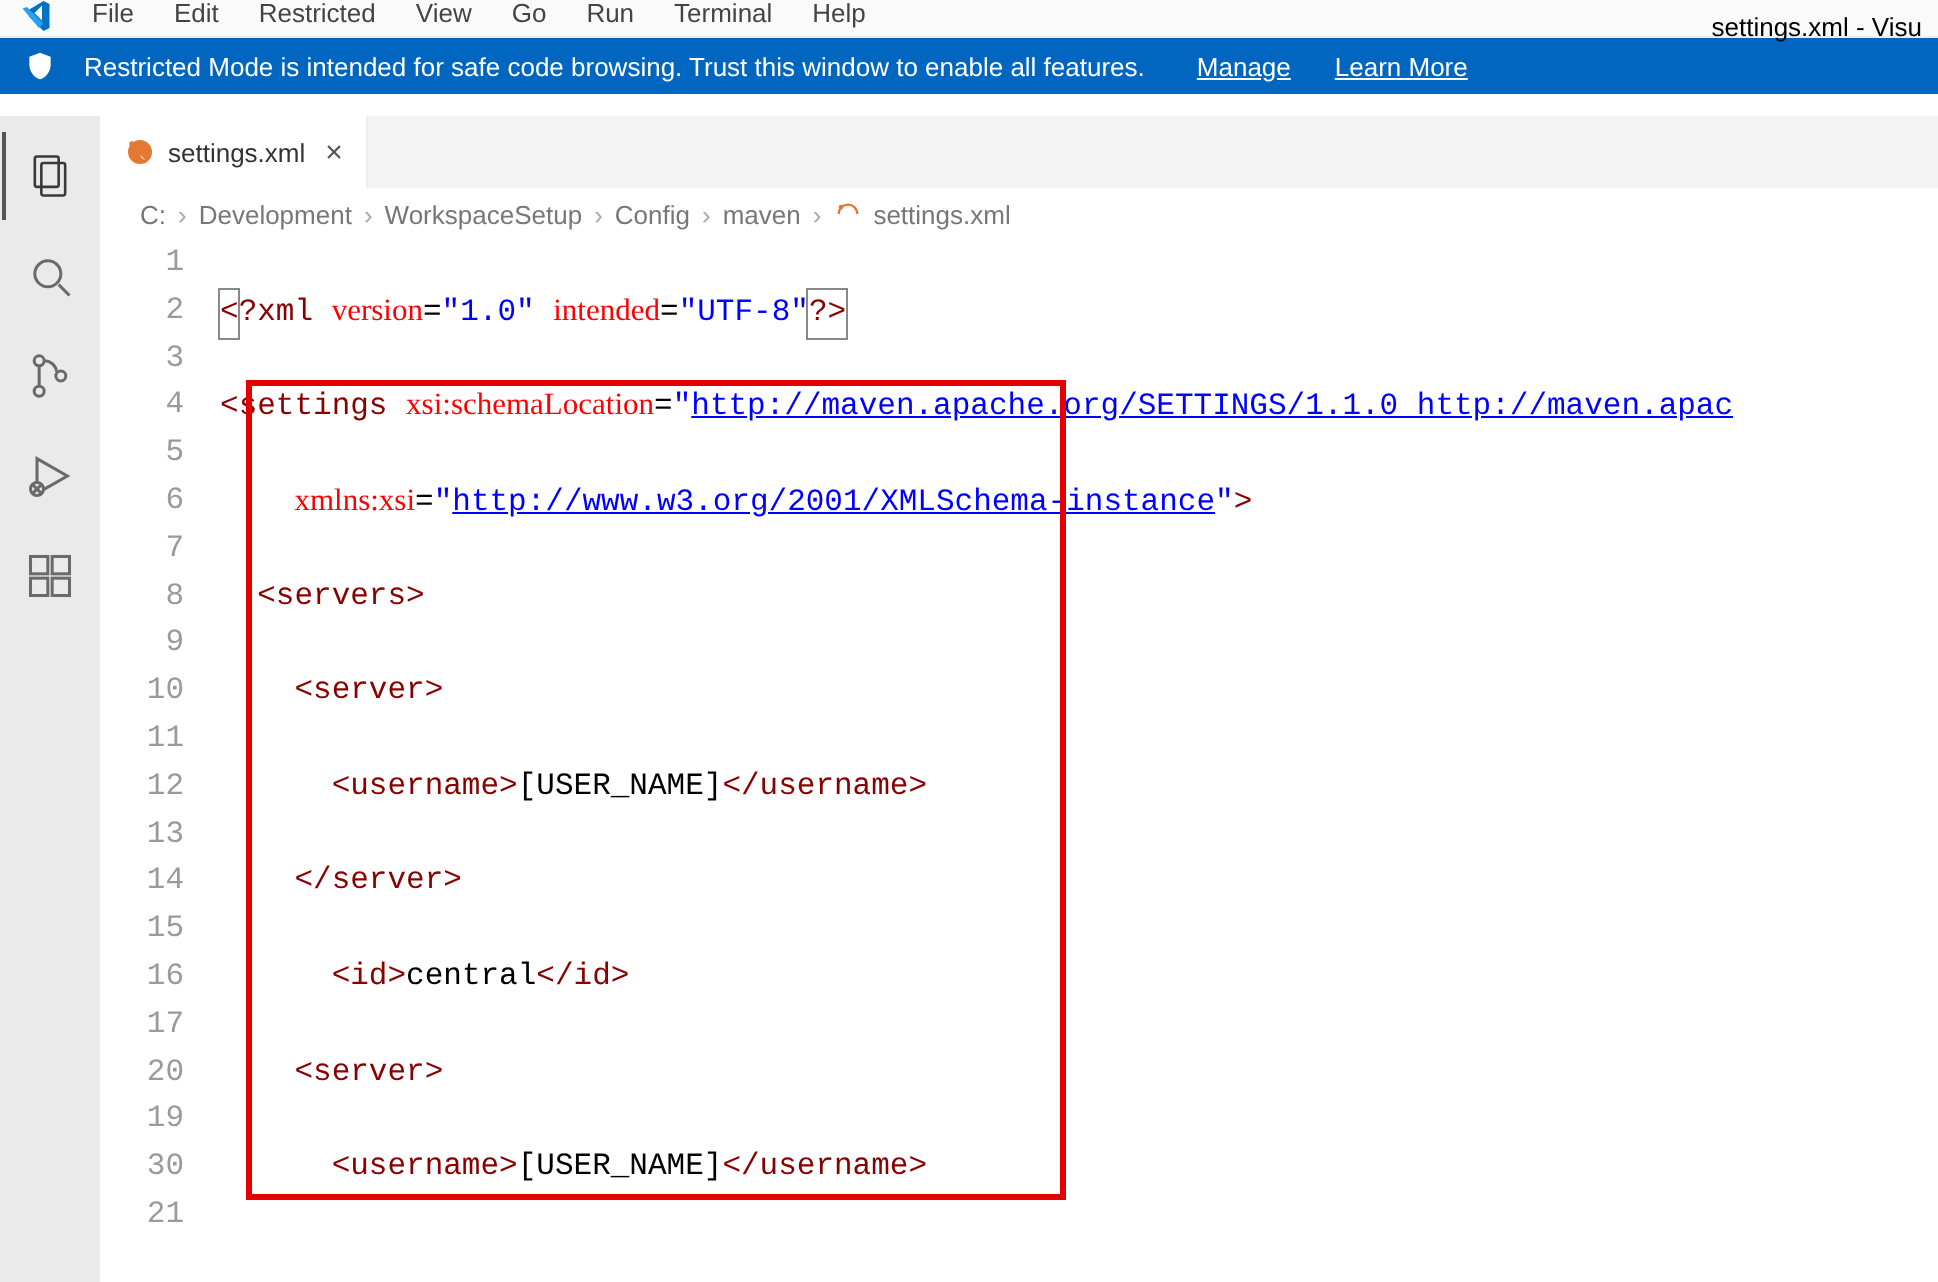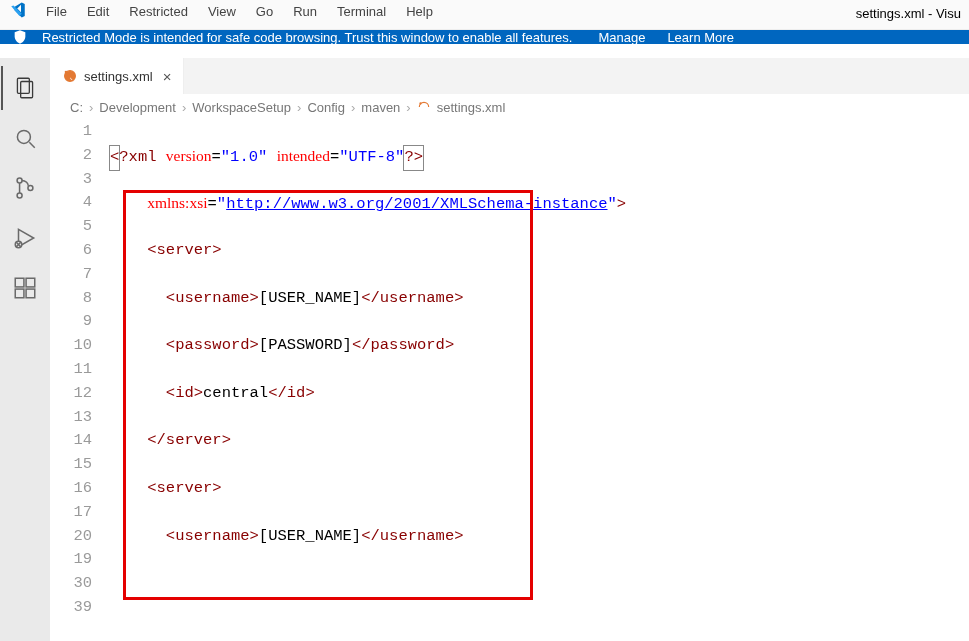--- a/index.html
+++ b/index.html
@@ -1,28 +1,28 @@
 <!DOCTYPE html>
 <html><head>
 <meta charset="utf-8">
 <style>
 * { margin:0; padding:0; box-sizing:border-box; }
 body { font-family:"Segoe UI",Arial,sans-serif; font-size:13px; background:#fff; overflow:hidden; width:969px; height:641px; position:relative; }
 
 
-.titlebar { height:30px; background:#fafafa; display:flex; align-items:flex-start; padding:0 8px; color:#444; border-bottom:1px solid #eee; }
+.titlebar { height:19px; background:#fafafa; display:flex; align-items:flex-end; padding:0 8px; color:#444; border-bottom:1px solid #eee; }
 .titlebar .logo { width:20px; height:20px; margin-right:8px; display:flex; align-items:center; justify-content:center; }
 .titlebar .menu { display:flex; gap:0; }
 .titlebar .menu span { padding:4px 10px; cursor:default; }
 .titlebar-wintitle-inner { position:absolute; right:8px; top:6px; color:#000000; }
 
 
-.banner { height:14px; background:#0066bf; color:#fff; display:flex; align-items:center; padding:0 12px; gap:14px; font-size:13px; }
+.banner { height:28px; background:#0066bf; color:#fff; display:flex; align-items:center; padding:0 12px; gap:14px; font-size:13px; }
 .banner .shield { width:16px; height:16px; }
-.banner a { color:#fff; cursor:pointer; }
+.banner a { color:#fff; text-decoration:underline; cursor:pointer; }
 .banner .links { margin-left:12px; display:flex; gap:22px; }
 
 
 .activity { position:absolute; left:0; top:58px; bottom:0; width:50px; background:#eaeaea; display:flex; flex-direction:column; align-items:center; padding-top:8px; gap:6px; }
 .activity .aicon { width:48px; height:44px; display:flex; align-items:center; justify-content:center; color:#6a6a6a; position:relative; }
 .activity .aicon.active { color:#3a3a3a; }
 .activity .aicon.active::before { content:""; position:absolute; left:0; top:0; bottom:0; width:2px; background:#555; }
 
 
 .main { position:absolute; left:50px; top:58px; right:0; bottom:0; background:#fff; display:flex; flex-direction:column;border-radius:25px; }
@@ -181,30 +181,31 @@
         <div>11</div>
         <div>12</div>
         <div>13</div>
         <div>14</div>
         <div>15</div>
         <div>16</div>
         <div>17</div>
         <div>20</div>
         <div>19</div>
         <div>30</div>
-        <div>39</div>
+        <div>21</div>
     </div>
     <div class="code">
 <div class="line"><span class="curbox"><span class="tg">&lt;</span></span><span class="tg">?xml</span><span> </span><span class="attr">version</span><span class="op">=</span><span class="str">"1.0"</span><span> </span><span class="attr">intended</span><span class="op">=</span><span class="str">"UTF-8"</span><span class="curbox"><span class="tg">?</span><span class="tg">&gt;</span></span></div>
+<div class="line"><span class="tg">&lt;</span><span class="tg">settings</span><span> </span><span class="attr">xsi:schemaLocation</span><span class="op">=</span><span class="str">"</span><span class="url">http://maven.apache.org/SETTINGS/1.1.0 http://maven.apac</span></div>
 <div class="line"><span>    </span><span class="attr">xmlns:xsi</span><span class="op">=</span><span class="str">"</span><span class="url">http://www.w3.org/2001/XMLSchema-instance</span><span class="str">"</span><span class="tg">&gt;</span></div>
+<div class="line"><span>  </span><span class="tg">&lt;</span><span class="tg">servers</span><span class="tg">&gt;</span></div>
 <div class="line"><span>    </span><span class="tg">&lt;</span><span class="tg">server</span><span class="tg">&gt;</span></div>
 <div class="line"><span>      </span><span class="tg">&lt;</span><span class="tg">username</span><span class="tg">&gt;</span><span class="txt">[USER_NAME]</span><span class="tg">&lt;/</span><span class="tg">username</span><span class="tg">&gt;</span></div>
-<div class="line"><span>      </span><span class="tg">&lt;</span><span class="tg">password</span><span class="tg">&gt;</span><span class="txt">[PASSWORD]</span><span class="tg">&lt;/</span><span class="tg">password</span><span class="tg">&gt;</span></div>
+<div class="line"><span>    </span><span class="tg">&lt;/</span><span class="tg">server</span><span class="tg">&gt;</span></div>
 <div class="line"><span>      </span><span class="tg">&lt;</span><span class="tg">id</span><span class="tg">&gt;</span><span class="txt">central</span><span class="tg">&lt;/</span><span class="tg">id</span><span class="tg">&gt;</span></div>
-<div class="line"><span>    </span><span class="tg">&lt;/</span><span class="tg">server</span><span class="tg">&gt;</span></div>
 <div class="line"><span>    </span><span class="tg">&lt;</span><span class="tg">server</span><span class="tg">&gt;</span></div>
 <div class="line"><span>      </span><span class="tg">&lt;</span><span class="tg">username</span><span class="tg">&gt;</span><span class="txt">[USER_NAME]</span><span class="tg">&lt;/</span><span class="tg">username</span><span class="tg">&gt;</span></div>
 
 
 
 
 
 
 
 

